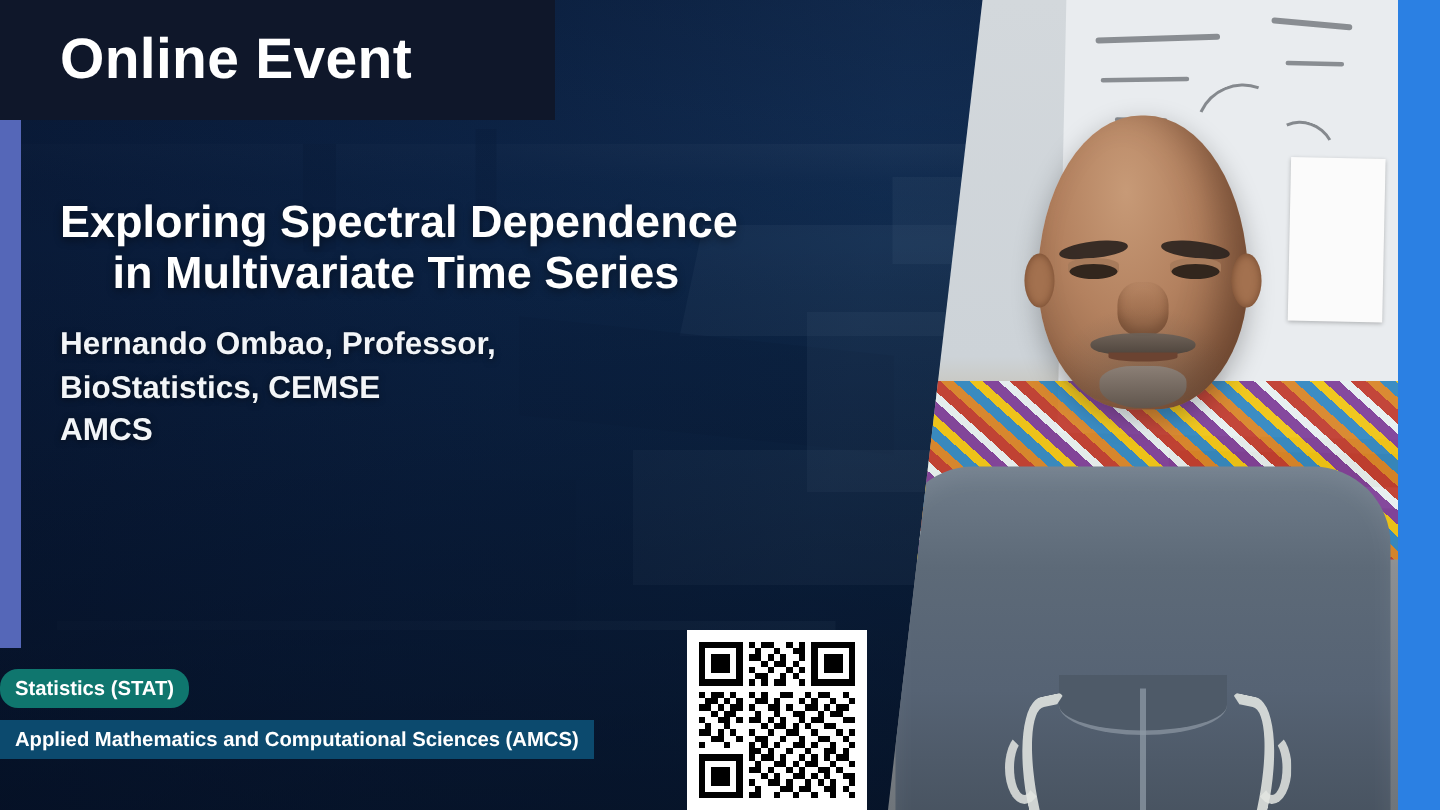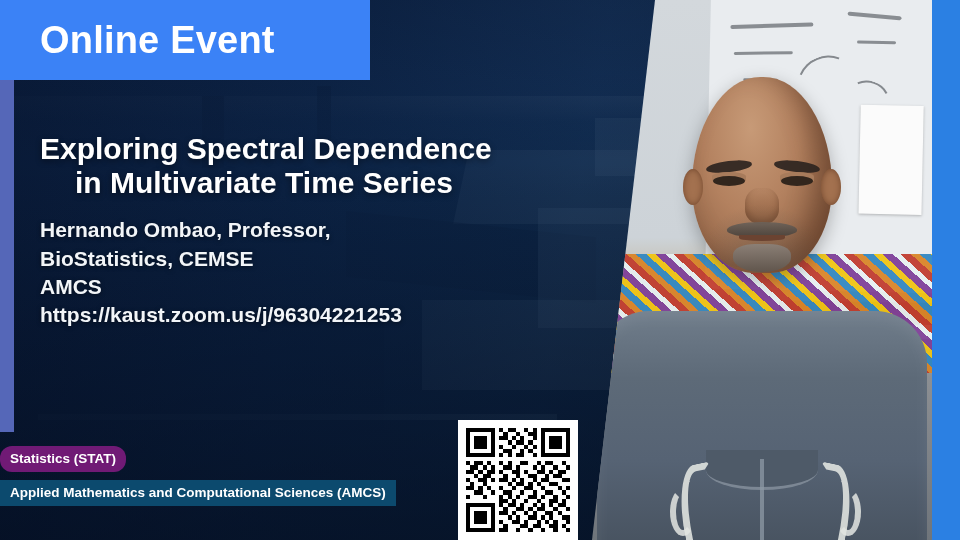--- a/index.html
+++ b/index.html
@@ -166,21 +166,21 @@
   .tribal2{
     position:absolute;top:74%;width:26px;height:48px;
     border:6px solid #e3e6e2;border-radius:50%;
     border-right-color:transparent;border-top-color:transparent;opacity:.85;
   }
   .tribal2.l{left:22%;} .tribal2.r{right:20%;transform:scaleX(-1);}
 
   
   .gold-bar{
     position:absolute;left:0;top:0;width:370px;height:80px;
-    background:#3b82f6;
+    background:#0f172a;
     display:flex;align-items:center;
   }
   .gold-bar span{
     color:#ffffff;font-size:38px;font-weight:bold;letter-spacing:.2px;
     padding-left:40px;
   }
 
   
   .left-strip{
     position:absolute;left:0;top:80px;width:14px;height:352px;
@@ -197,21 +197,21 @@
   .meta{color:#f2f5f8;font-size:21px;line-height:1.35;text-shadow:0 1px 4px rgba(0,0,0,.5);}
   .meta .strong{font-weight:bold;}
   .meta div{white-space:nowrap;font-weight:bold;}
 
   
   .tags{position:absolute;left:0;bottom:26px;}
   .tag{
     display:inline-block;color:#fff;font-size:13.5px;font-weight:bold;
     padding:5px 10px 6px 10px;margin-bottom:8px;white-space:nowrap;
   }
-  .tag.gold{background:#701a75;border-radius:12px;}
+  .tag.gold{background:#0f766e;border-radius:12px;}
   .tag.violet{background:#0c4a6e;}
   .tags .row{display:block;}
 
   
   .qr-card{
     position:absolute;left:458px;top:420px;width:120px;height:120px;
     background:#fff;display:flex;align-items:center;justify-content:center;
   }
   .qr{width:104px;height:104px;display:block;}
 </style>
@@ -291,21 +291,20 @@
 
   <div class="content">
     <h1 class="title">
       <span class="l1">Exploring Spectral Dependence</span>
       <span class="l2">in Multivariate Time Series</span>
     </h1>
     <div class="meta">
       <div>Hernando Ombao, Professor,</div>
       <div>BioStatistics, CEMSE</div>
       <div>AMCS</div>
-      <div>https://kaust.zoom.us/j/96304221253</div>
     </div>
   </div>
 
   <div class="tags">
     <span class="row"><span class="tag gold">Statistics (STAT)</span></span>
     <span class="row"><span class="tag violet">Applied Mathematics and Computational Sciences (AMCS)</span></span>
   </div>
 
   <div class="qr-card">
     <svg class="qr" viewBox="0 0 25 25" shape-rendering="crispEdges">

